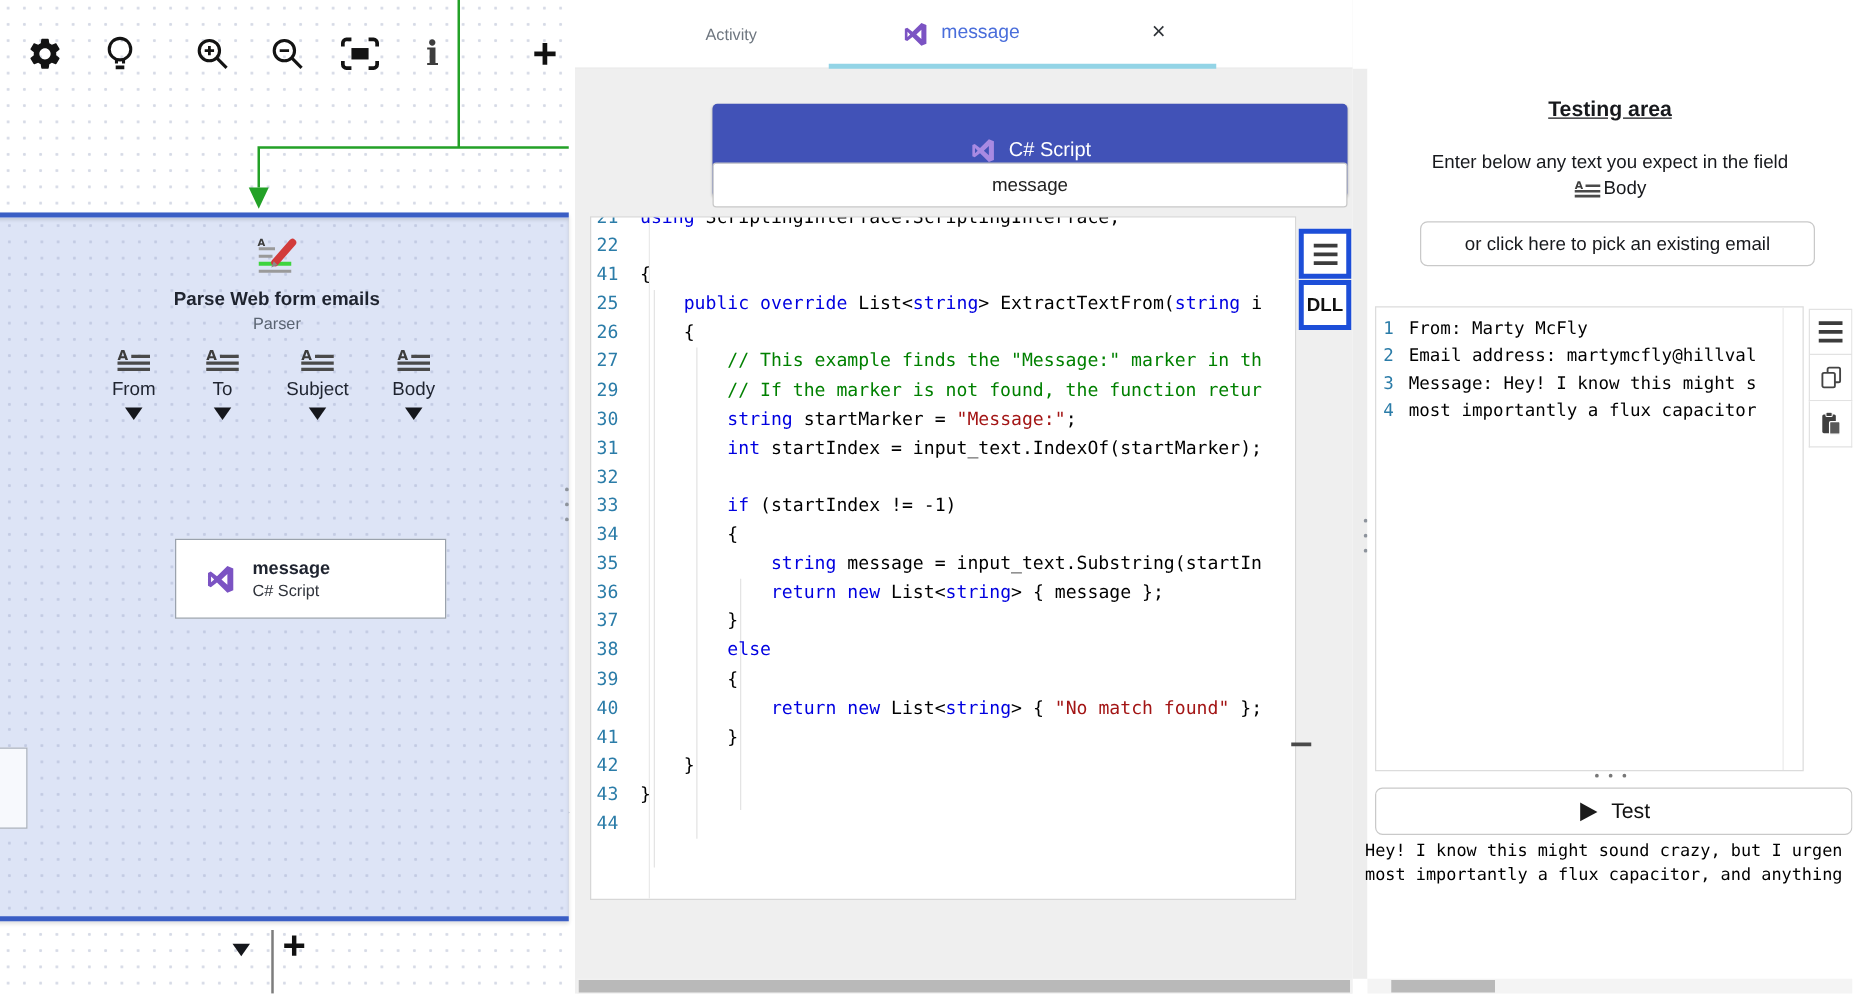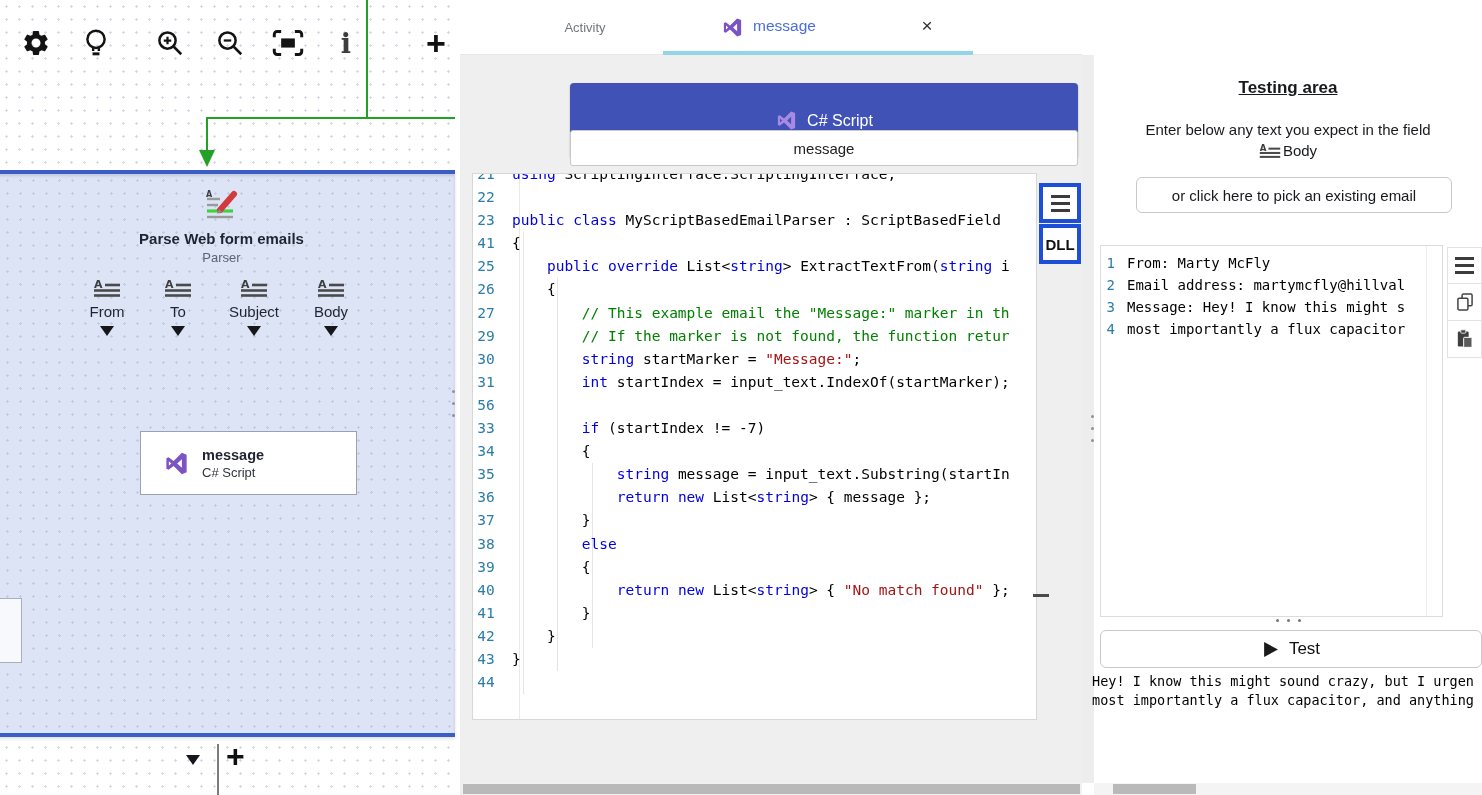--- a/index.html
+++ b/index.html
@@ -291,30 +291,29 @@
     <div class="name-input">message</div>
 
     <div class="editor">
       <div class="gutter-sep"></div>
       <div class="iguide" style="left:50px;top:58px;height:462px;"></div>
       <div class="iguide" style="left:84px;top:104px;height:393px;"></div>
       <div class="iguide" style="left:119px;top:289px;height:185px;"></div>
       <div class="code-inner" id="code-lines">
           <div class="code-row"><span class="ln">21</span><span class="code-text"><span class="tok-k">using</span><span class="tok-p"> ScriptingInterface.ScriptingInterface;</span></span></div>
           <div class="code-row"><span class="ln">22</span><span class="code-text"></span></div>
-          <div class="code-row"><span class="ln">23</span><span class="code-text"><span class="tok-k">public</span><span class="tok-p"> </span><span class="tok-k">class</span><span class="tok-p"> MyScriptBasedEmailParser : ScriptBasedField</span></span></div>
           <div class="code-row"><span class="ln">41</span><span class="code-text"><span class="tok-p">{</span></span></div>
           <div class="code-row"><span class="ln">25</span><span class="code-text"><span class="tok-p">    </span><span class="tok-k">public</span><span class="tok-p"> </span><span class="tok-k">override</span><span class="tok-p"> List&lt;</span><span class="tok-k">string</span><span class="tok-p">&gt; ExtractTextFrom(</span><span class="tok-k">string</span><span class="tok-p"> i</span></span></div>
           <div class="code-row"><span class="ln">26</span><span class="code-text"><span class="tok-p">    {</span></span></div>
-          <div class="code-row"><span class="ln">27</span><span class="code-text"><span class="tok-p">        </span><span class="tok-c">// This example email the "Message:" marker in th</span></span></div>
+          <div class="code-row"><span class="ln">27</span><span class="code-text"><span class="tok-p">        </span><span class="tok-c">// This example finds the "Message:" marker in th</span></span></div>
           <div class="code-row"><span class="ln">29</span><span class="code-text"><span class="tok-p">        </span><span class="tok-c">// If the marker is not found, the function retur</span></span></div>
           <div class="code-row"><span class="ln">30</span><span class="code-text"><span class="tok-p">        </span><span class="tok-k">string</span><span class="tok-p"> startMarker = </span><span class="tok-s">"Message:"</span><span class="tok-p">;</span></span></div>
           <div class="code-row"><span class="ln">31</span><span class="code-text"><span class="tok-p">        </span><span class="tok-k">int</span><span class="tok-p"> startIndex = input_text.IndexOf(startMarker);</span></span></div>
-          <div class="code-row"><span class="ln">56</span><span class="code-text"></span></div>
-          <div class="code-row"><span class="ln">33</span><span class="code-text"><span class="tok-p">        </span><span class="tok-k">if</span><span class="tok-p"> (startIndex != -7)</span></span></div>
+          <div class="code-row"><span class="ln">32</span><span class="code-text"></span></div>
+          <div class="code-row"><span class="ln">33</span><span class="code-text"><span class="tok-p">        </span><span class="tok-k">if</span><span class="tok-p"> (startIndex != -1)</span></span></div>
           <div class="code-row"><span class="ln">34</span><span class="code-text"><span class="tok-p">        {</span></span></div>
           <div class="code-row"><span class="ln">35</span><span class="code-text"><span class="tok-p">            </span><span class="tok-k">string</span><span class="tok-p"> message = input_text.Substring(startIn</span></span></div>
           <div class="code-row"><span class="ln">36</span><span class="code-text"><span class="tok-p">            </span><span class="tok-k">return</span><span class="tok-p"> </span><span class="tok-k">new</span><span class="tok-p"> List&lt;</span><span class="tok-k">string</span><span class="tok-p">&gt; { message };</span></span></div>
           <div class="code-row"><span class="ln">37</span><span class="code-text"><span class="tok-p">        }</span></span></div>
           <div class="code-row"><span class="ln">38</span><span class="code-text"><span class="tok-p">        </span><span class="tok-k">else</span></span></div>
           <div class="code-row"><span class="ln">39</span><span class="code-text"><span class="tok-p">        {</span></span></div>
           <div class="code-row"><span class="ln">40</span><span class="code-text"><span class="tok-p">            </span><span class="tok-k">return</span><span class="tok-p"> </span><span class="tok-k">new</span><span class="tok-p"> List&lt;</span><span class="tok-k">string</span><span class="tok-p">&gt; { </span><span class="tok-s">"No match found"</span><span class="tok-p"> };</span></span></div>
           <div class="code-row"><span class="ln">41</span><span class="code-text"><span class="tok-p">        }</span></span></div>
           <div class="code-row"><span class="ln">42</span><span class="code-text"><span class="tok-p">    }</span></span></div>
           <div class="code-row"><span class="ln">43</span><span class="code-text"><span class="tok-p">}</span></span></div>

